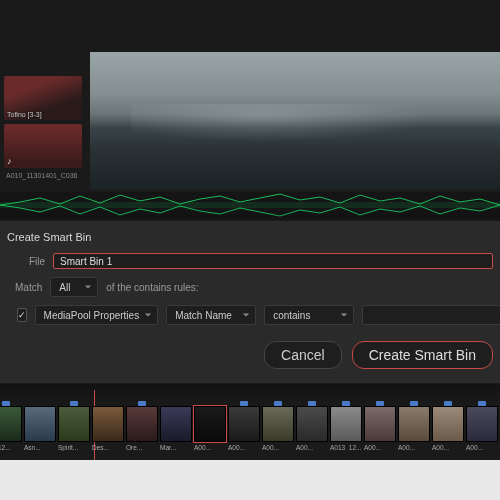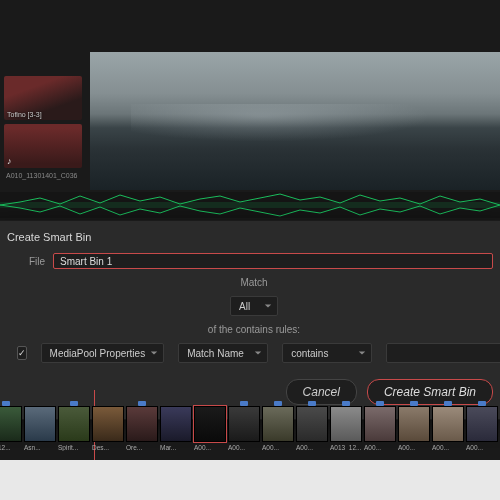--- a/index.html
+++ b/index.html
@@ -68,38 +68,38 @@
       border-radius: 2px;
     }
     .select {
       background: #1e1e1e; border: 1px solid #3a3a3a;
       padding: 3px 18px 3px 8px; color: #ccc; font-size: 10px;
       border-radius: 2px; position: relative; display: inline-flex; align-items: center;
       height: 20px; min-width: 48px;
     }
     .select .chev { position: absolute; right: 5px; top: 4px; }
     .chev svg { width: 8px; height: 8px; fill: #888; }
-    .rule-row { display: flex; align-items: center; gap: 14px; padding-left: 10px; }
+    .rule-row { display: flex; align-items: center; gap: 8px; padding-left: 10px; }
     .checkbox {
       width: 14px; height: 14px; background: #1e1e1e; border: 1px solid #555;
       border-radius: 2px; display: flex; align-items: center; justify-content: center;
     }
     .checkbox.checked::after { content: "✓"; color: #ddd; font-size: 9px; }
     .select.wide { min-width: 120px; flex: 0 0 auto; }
     .select.med { min-width: 90px; }
     .rule-value {
       flex: 1; background: #1e1e1e; border: 1px solid #3a3a3a; height: 20px;
       border-radius: 2px;
     }
     .button-row {
       display: flex; justify-content: flex-end; gap: 10px; margin-top: 16px;
     }
     .btn {
-      padding: 5px 16px; border-radius: 12px; font-size: 12px;
-      background: #1e1e1e; border: 1px solid #444; color: #ccc; font-style: italic;
+      padding: 5px 16px; border-radius: 12px; font-size: 14px;
+      background: #1e1e1e; border: 1px solid #444; color: #ccc;
     }
     .btn.primary { border-color: #c84a4a; color: #ddd; }
     .match-text { color: #9a9a9a; font-size: 10px; }
 
     .timeline {
       position: absolute; left: -10px; right: -10px; bottom: 40px; height: 54px;
       display: flex; gap: 2px; align-items: flex-start;
     }
     .tl-clip {
       width: 32px; display: flex; flex-direction: column;
@@ -159,21 +159,21 @@
   </div>
 
   <div class="dialog">
     <div class="dialog-title">Create Smart Bin</div>
 
     <div class="row">
       <span class="field-label">File</span>
       <input class="text-input" value="Smart Bin 1" style="">
     </div>
 
-    <div class="row" style="padding-left:8px;flex-direction:column;">
+    <div class="row" style="padding-left:8px;">
       <span class="match-text">Match</span>
       <div class="select">
         <span>All</span>
         <span class="chev"><svg viewBox="0 0 10 10">
               <path d="M1 3l4 4 4-4z"></path>
             </svg></span>
       </div>
       <span class="match-text">of the contains rules:</span>
     </div>
 

